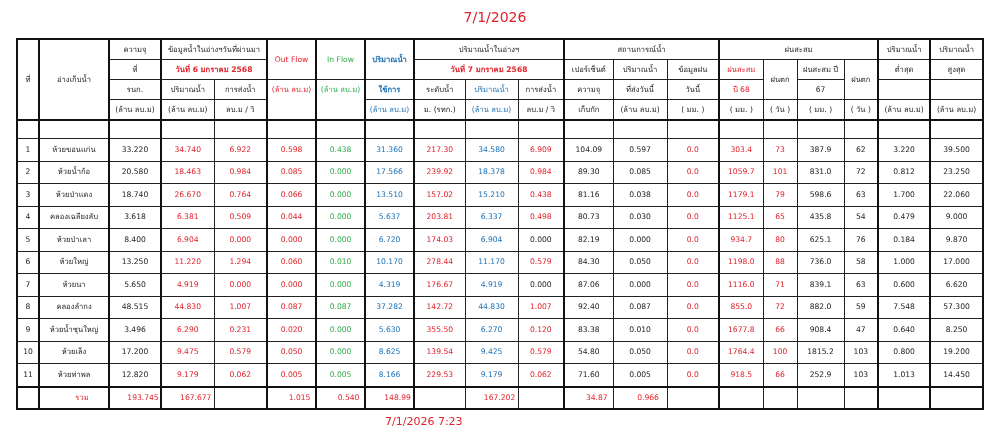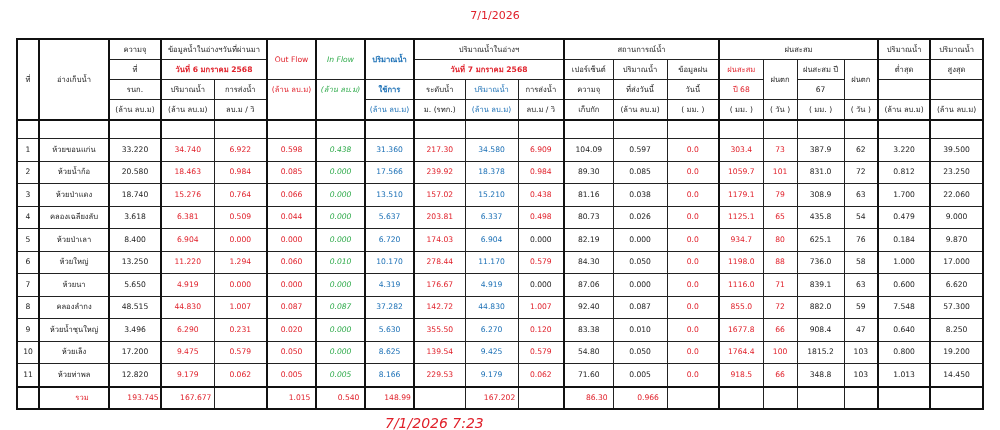--- a/index.html
+++ b/index.html
@@ -1,28 +1,28 @@
 <!DOCTYPE html>
 <html><head>
 <meta charset="utf-8">
 <style>
   html, body { margin:0; padding:0; background:#ffffff; }
   body { width:1000px; height:430px; position:relative; overflow:hidden;
          font-family:"DejaVu Sans", "Liberation Sans", sans-serif; color:#222; }
   .title { position:absolute; top:9px; left:0; width:990px; text-align:center;
-           font-size:11px; color:#e0202a; }
-  .footer { position:absolute; top:415px; left:385px; font-size:14px; color:#e0202a;font-style:italic; }
+           font-size:14px; color:#e0202a; }
+  .footer { position:absolute; top:415px; left:385px; font-size:11px; color:#e0202a; }
   table.main { position:absolute; left:16px; top:38px; border-collapse:collapse;
                table-layout:fixed; width:959px; }
   table.main td, table.main th { border:1px solid #222; text-align:center; vertical-align:middle;
                font-size:7.6px; font-weight:normal; padding:0; white-space:nowrap; overflow:hidden; line-height:1; }
   table.main { border:2px solid #111; }
   th.hd { height:19px; }
   .red { color:#e0202a; }
-  .green { color:#2eaa4a;font-style:italic; }
+  .green { color:#2eaa4a; }
   .blue { color:#1a6fb5; }
   .bold { font-weight:bold !important; }
   .thick-r { border-right:2px solid #111 !important; }
   .thick-b { border-bottom:2px solid #111 !important; }
   .thick-t { border-top:2px solid #111 !important; }
   td.name { text-align:left; padding-left:3px;margin-left:18px; }
   tr.row td { height:21.5px; }
   tr.blank td { height:17px; }
   tr.total td { height:20px;padding-left:16px; }
 </style>
@@ -184,52 +184,52 @@
         <td class="red">101</td>
         <td class="">831.0</td>
         <td class="thick-r">72</td>
         <td class="thick-r">0.812</td>
         <td class="">23.250</td>
       </tr>
       <tr class="row">
         <td class="thick-r">3</td>
         <td class="thick-r name">ห้วยป่าแดง</td>
         <td class="thick-r">18.740</td>
-        <td class="red">15.276</td>
+        <td class="red">26.670</td>
         <td class="thick-r red">0.764</td>
         <td class="thick-r red">0.066</td>
         <td class="thick-r green">0.000</td>
         <td class="thick-r blue">13.510</td>
         <td class="red">157.02</td>
         <td class="blue">15.210</td>
         <td class="thick-r red">0.438</td>
         <td class="">81.16</td>
         <td class="">0.038</td>
         <td class="thick-r red">0.0</td>
         <td class="red">1179.1</td>
         <td class="red">79</td>
-        <td class="">308.9</td>
+        <td class="">598.6</td>
         <td class="thick-r">63</td>
         <td class="thick-r">1.700</td>
         <td class="">22.060</td>
       </tr>
       <tr class="row">
         <td class="thick-r">4</td>
         <td class="thick-r name">คลองเฉลียงลับ</td>
         <td class="thick-r">3.618</td>
         <td class="red">6.381</td>
         <td class="thick-r red">0.509</td>
         <td class="thick-r red">0.044</td>
         <td class="thick-r green">0.000</td>
         <td class="thick-r blue">5.637</td>
         <td class="red">203.81</td>
         <td class="blue">6.337</td>
         <td class="thick-r red">0.498</td>
         <td class="">80.73</td>
-        <td class="">0.026</td>
+        <td class="">0.030</td>
         <td class="thick-r red">0.0</td>
         <td class="red">1125.1</td>
         <td class="red">65</td>
         <td class="">435.8</td>
         <td class="thick-r">54</td>
         <td class="thick-r">0.479</td>
         <td class="">9.000</td>
       </tr>
       <tr class="row">
         <td class="thick-r">5</td>
@@ -373,38 +373,38 @@
         <td class="thick-r green">0.005</td>
         <td class="thick-r blue">8.166</td>
         <td class="red">229.53</td>
         <td class="blue">9.179</td>
         <td class="thick-r red">0.062</td>
         <td class="">71.60</td>
         <td class="">0.005</td>
         <td class="thick-r red">0.0</td>
         <td class="red">918.5</td>
         <td class="red">66</td>
-        <td class="">348.8</td>
+        <td class="">252.9</td>
         <td class="thick-r">103</td>
         <td class="thick-r">1.013</td>
         <td class="">14.450</td>
       </tr>
       <tr class="total thick-t">
         <td class="thick-r thick-t"></td>
         <td class="red thick-r thick-t">รวม</td>
         <td class="red thick-t thick-r">193.745</td>
         <td class="red thick-t">167.677</td>
         <td class="red thick-t thick-r"></td>
         <td class="red thick-t thick-r">1.015</td>
         <td class="red thick-t thick-r">0.540</td>
         <td class="red thick-t thick-r">148.99</td>
         <td class="red thick-t"></td>
         <td class="red thick-t">167.202</td>
         <td class="red thick-t thick-r"></td>
-        <td class="red thick-t">86.30</td>
+        <td class="red thick-t">34.87</td>
         <td class="red thick-t">0.966</td>
         <td class="red thick-t thick-r"></td>
         <td class="red thick-t"></td>
         <td class="red thick-t"></td>
         <td class="red thick-t"></td>
         <td class="red thick-t thick-r"></td>
         <td class="red thick-t thick-r"></td>
         <td class="red thick-t"></td>
       </tr>
     </tbody>

